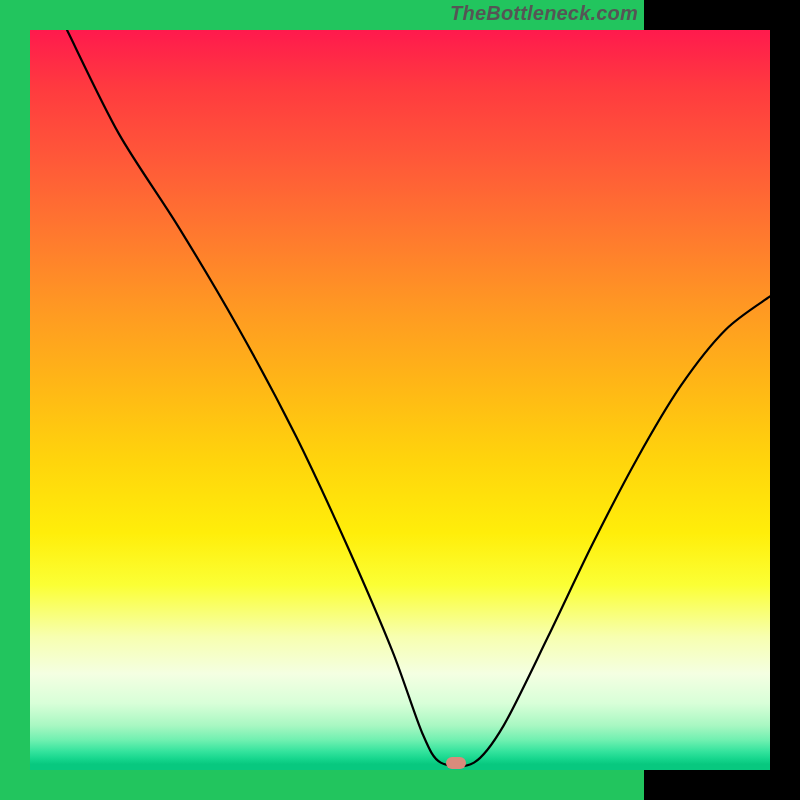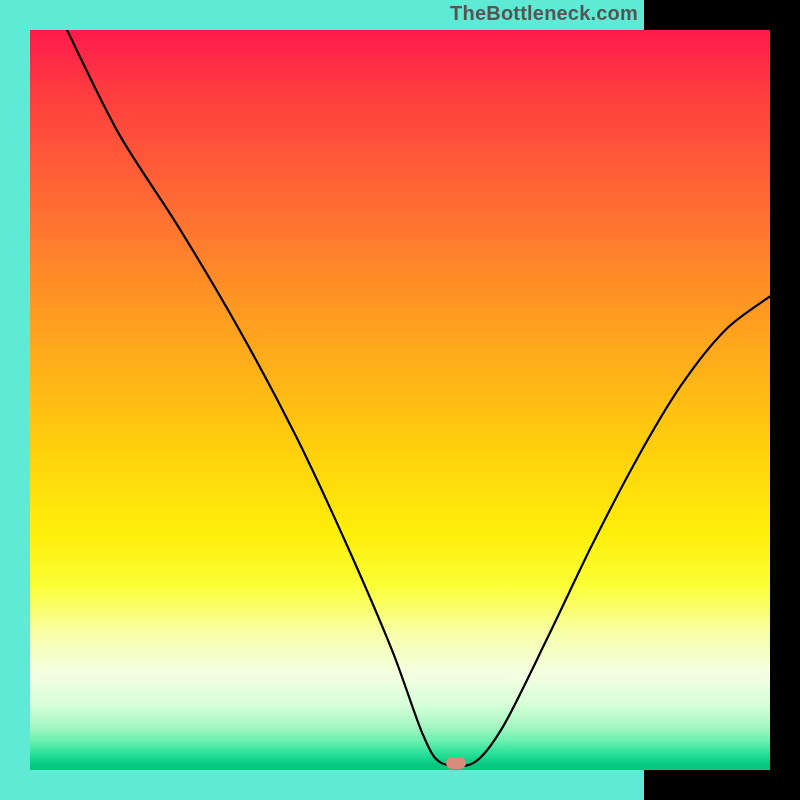--- a/index.html
+++ b/index.html
@@ -8,21 +8,22 @@
     width: 800px;
     height: 800px;
     background: #000;
     overflow: hidden;
     font-family: Arial, Helvetica, sans-serif;
   }
   .frame {
     position: relative;
     width: 644px;
     height: 800px;
-    background: #5eead4;
+    background: #22c55e;
+    font-style: italic;
   }
   .watermark {
     position: absolute;
     top: 2px;
     right: 6px;
     color: #555;
     font-size: 20px;
     font-weight: 600;
     letter-spacing: 0.2px;
     z-index: 10;

